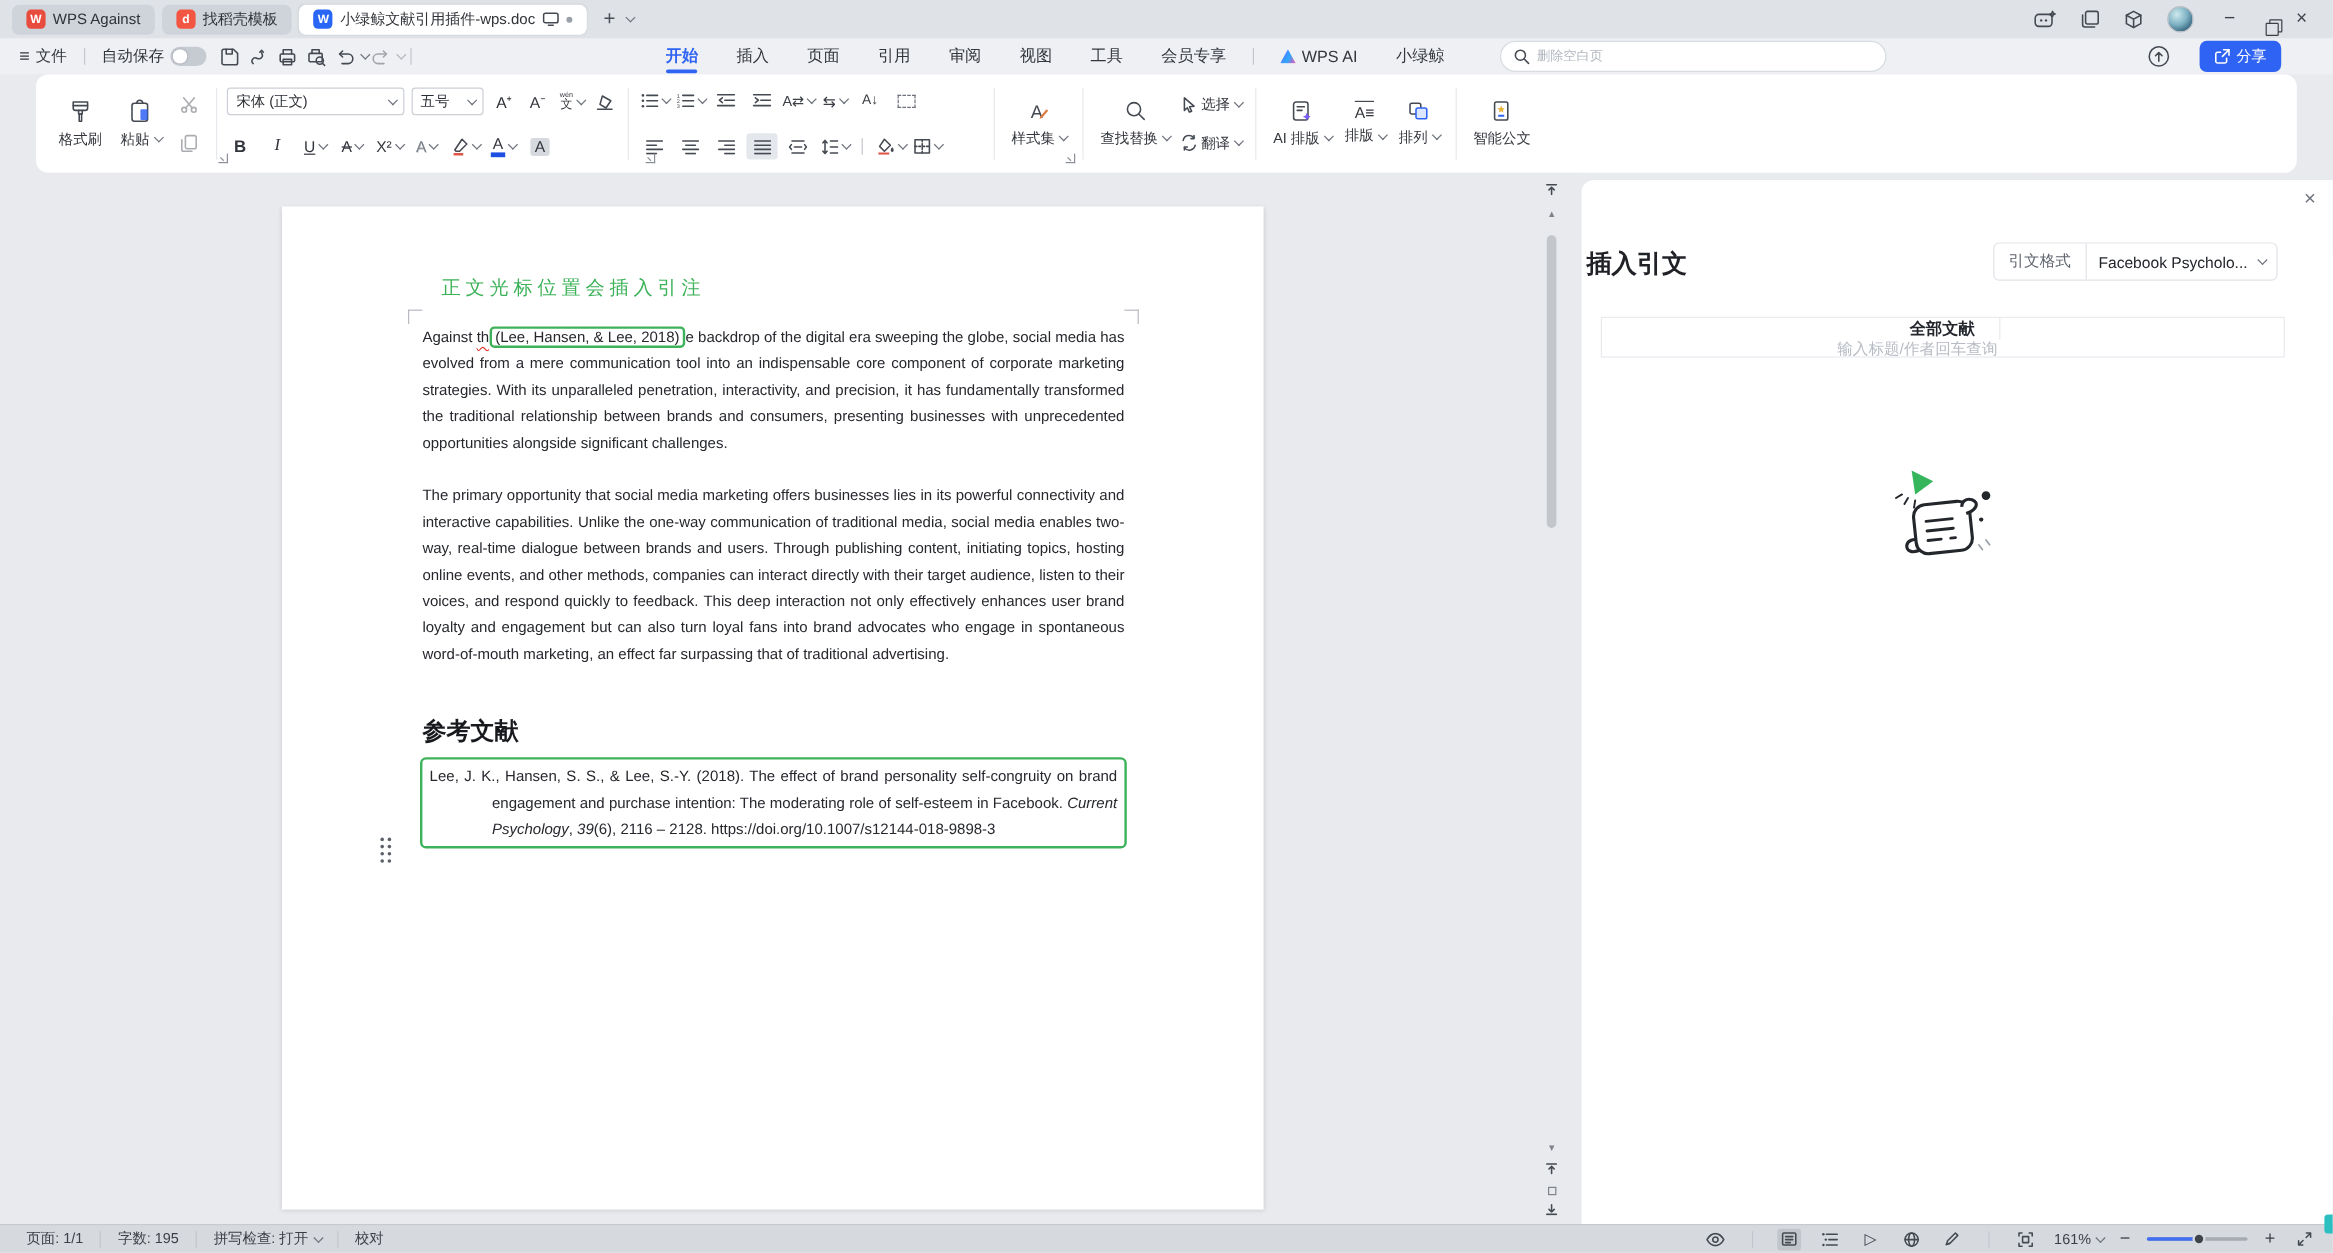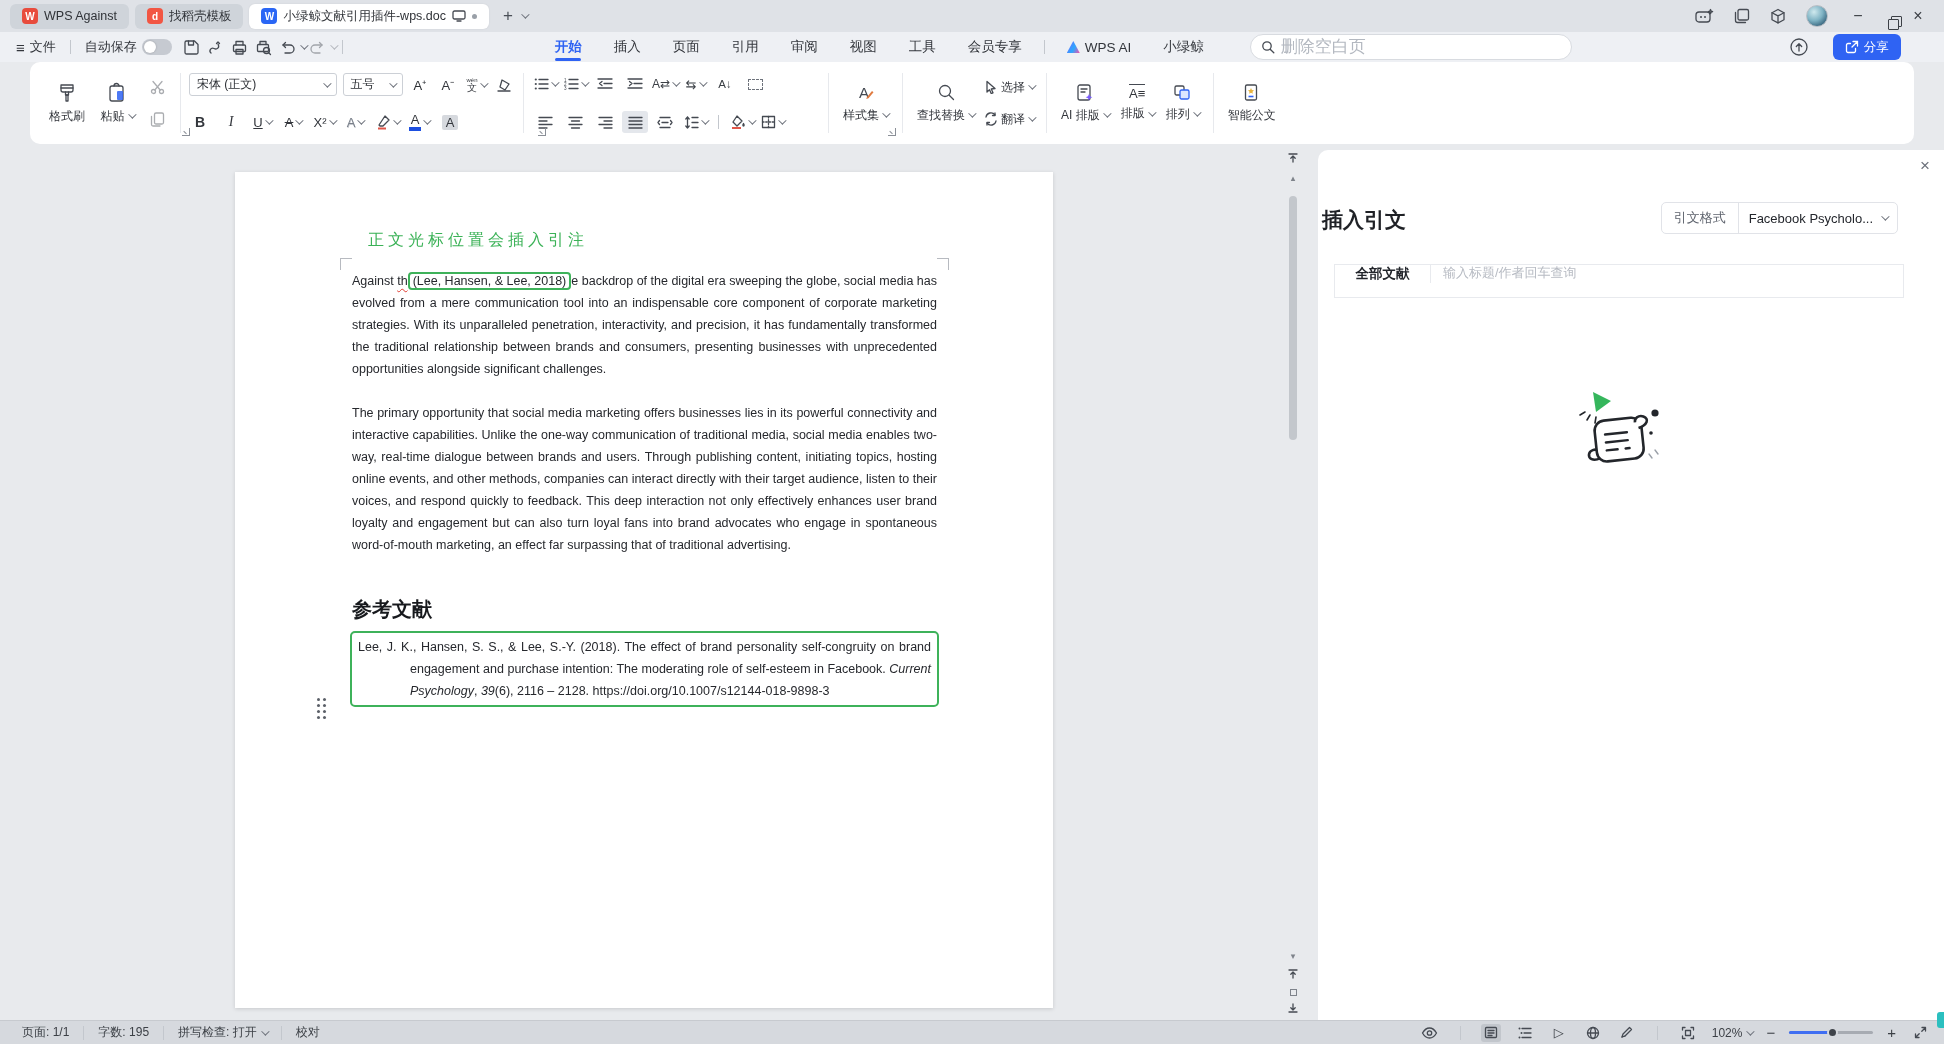--- a/index.html
+++ b/index.html
@@ -29,21 +29,21 @@
   .vdiv { width:1px; height:14px; background:#c3c7cd; margin:0 6px; }
   .toggle { width:30px; height:16px; border-radius:8px; background:#c6cad1; position:relative; }
   .toggle::after { content:""; position:absolute; left:2px; top:2px; width:12px; height:12px; border-radius:50%; background:#fff; box-shadow:0 0 2px rgba(0,0,0,.25); }
   .qicon { width:24px; height:22px; display:flex; align-items:center; justify-content:center; }
   .ribtabs { display:flex; align-items:center; height:100%; margin-left:190px; }
   .ribtab { padding:0 16px; height:100%; display:flex; align-items:center; position:relative; color:#33363c; font-size:13.5px; }
   .ribtab.active { color:#2f63f3; font-weight:bold; }
   .ribtab.active::after { content:""; position:absolute; left:50%; transform:translateX(-50%); bottom:1px; width:26px; height:3px; border-radius:2px; background:#2f63f3; }
   .ai-logo { width:13px; height:12px; background:linear-gradient(120deg,#7b5cff,#2aa8ff 55%,#ff4da6); clip-path:polygon(50% 0,100% 100%,0 100%); margin-right:5px; }
   .searchbox { margin-left:30px; width:322px; height:26px; border-radius:13px; background:#fff; border:1px solid #d8dbe0; display:flex; align-items:center; padding:0 10px; gap:6px; }
-  .searchbox input { border:none; outline:none; flex:1; font-size:17px; color:#ec4899; background:transparent; font-family:inherit; }
+  .searchbox input { border:none; outline:none; flex:1; font-size:11px; color:#ec4899; background:transparent; font-family:inherit; }
   .searchbox input::placeholder { color:#b3b8c0; }
   .share-btn { margin-left:22px; height:26px; border-radius:6px; background:#2f63f3; color:#fff; display:flex; align-items:center; gap:5px; padding:0 12px; font-size:12.5px; }
 
   
   .ribbon { position:absolute; top:62px; left:30px; width:1884px; height:82px; background:#fff; border-radius:10px; display:flex; align-items:stretch; padding:9px 12px; }
   .rb-div { width:1px; background:#e7e9ed; margin:2px 8px; }
   .bigbtn { width:50px; display:flex; flex-direction:column; align-items:center; justify-content:center; gap:4px; font-size:12px; color:#33363c; }
   .lbl { display:flex; align-items:center; gap:3px; font-size:12px; color:#33363c; white-space:nowrap; }
   .smallcol { display:flex; flex-direction:column; justify-content:space-around; align-items:center; width:30px; }
   .fontsec { display:flex; flex-direction:column; justify-content:space-between; padding:2px 0; width:326px; }
@@ -81,21 +81,21 @@
   .vthumb { position:absolute; left:3px; top:52px; width:8px; height:244px; border-radius:4px; background:#c3c7cc; }
   .scrbtn { position:absolute; left:0; width:14px; height:16px; display:flex; align-items:center; justify-content:center; color:#7e838b; font-size:9px; }
 
   
   .panel { position:absolute; left:1318px; top:150px; right:0; bottom:24px; background:#fff; border-top-left-radius:10px; }
   .panel-close { position:absolute; top:6px; right:14px; font-size:17px; color:#6d727b; }
   .panel-title { position:absolute; left:4px; top:56px; font-size:21px; font-weight:bold; color:#1f2126; }
   .fmt-group { position:absolute; right:46px; top:52px; height:32px; border:1px solid #e1e3e8; border-radius:5px; display:flex; align-items:center; }
   .fmt-label { padding:0 12px; font-size:13px; color:#5f646e; height:100%; display:flex; align-items:center; border-right:1px solid #e1e3e8; }
   .fmt-value { padding:0 10px; font-size:13px; color:#23262c; display:flex; align-items:center; gap:8px; }
-  .psearch { position:absolute; left:16px; right:40px; top:114px; height:34px; border:1px solid #e8eaee; display:flex; align-items:flex-start; }
+  .psearch { position:absolute; left:16px; right:40px; top:114px; height:34px; border:1px solid #e8eaee; display:flex; align-items:center;flex-direction:column; }
   .psearch .seg { width:96px; text-align:center; font-size:13.5px; font-weight:600; color:#23262c; border-right:1px solid #e8eaee; }
   .psearch input { flex:1; border:none; outline:none; font-size:13px; padding:0 12px; color:#33363c; font-family:inherit; background:transparent; }
   .psearch input::placeholder { color:#b7bbc3; }
   .empty-illu { position:absolute; left:247px; top:238px; }
   .empty-hint { position:absolute; left:0; right:26px; top:362px; text-align:center; font-size:13.5px; color:#8b9099; }
 
   
   .statusbar { position:absolute; left:0; right:0; bottom:0; height:24px; background:#d6d9de; border-top:1px solid #c7cacf; display:flex; align-items:center; font-size:12px; color:#3c4046; padding:0 14px; }
   .sb-item { display:flex; align-items:center; gap:4px; padding:0 8px; white-space:nowrap; }
   .sb-right { margin-left:auto; display:flex; align-items:center; gap:14px; }
@@ -679,21 +679,21 @@
         </svg>
     </span>
     <span class="vdiv"></span>
     <span class="sb-ic">
       <svg width="14" height="14" viewBox="0 0 14 14">
           <path class="i" d="M1.5 4V1.5H4M10 1.5h2.5V4M12.5 10v2.5H10M4 12.5H1.5V10"></path>
           <rect class="i" x="4.5" y="4.5" width="5" height="5"></rect>
         </svg>
     </span>
     <span class="sb-item" style="padding:0">
-        <span>102%</span>
+        <span>161%</span>
         <span class="cv"></span>
       </span>
     <span style="font-size:15px">−</span>
     <span class="slider">
       <span class="fill"></span>
       <span class="knob"></span>
     </span>
     <span style="font-size:15px">+</span>
     <span class="sb-ic">
       <svg width="13" height="13" viewBox="0 0 13 13">

